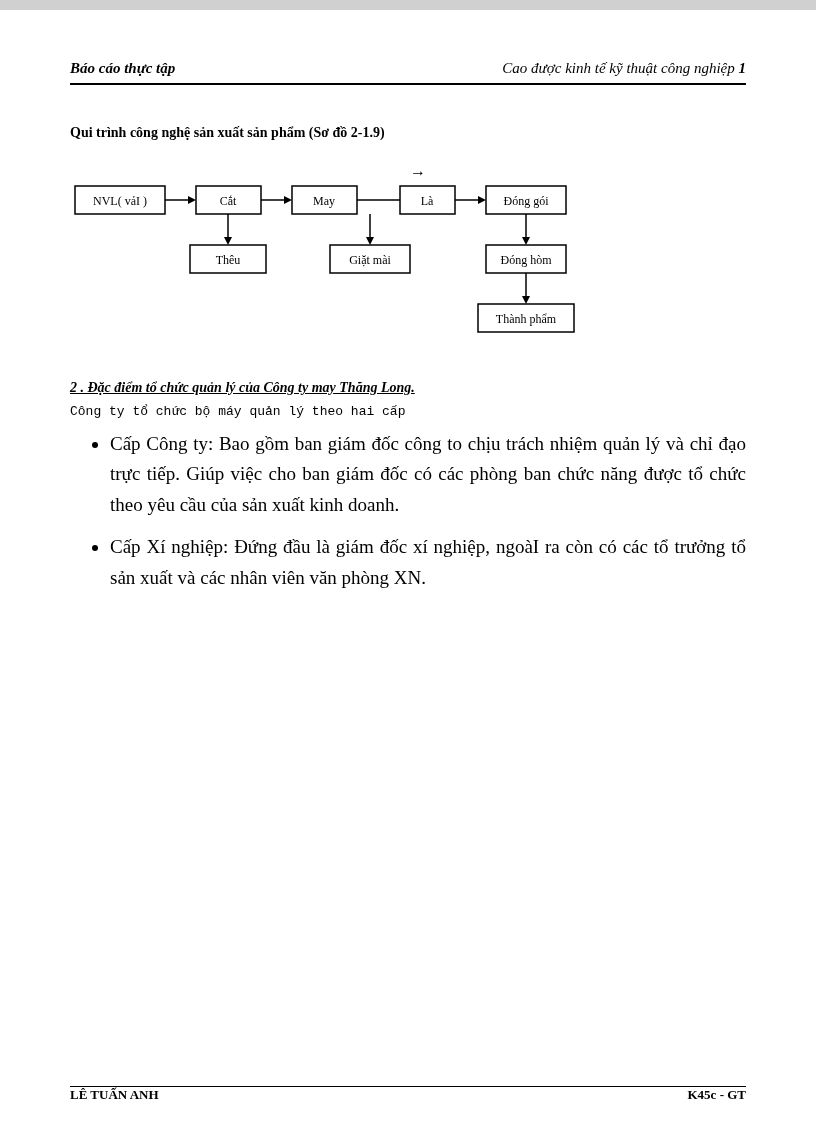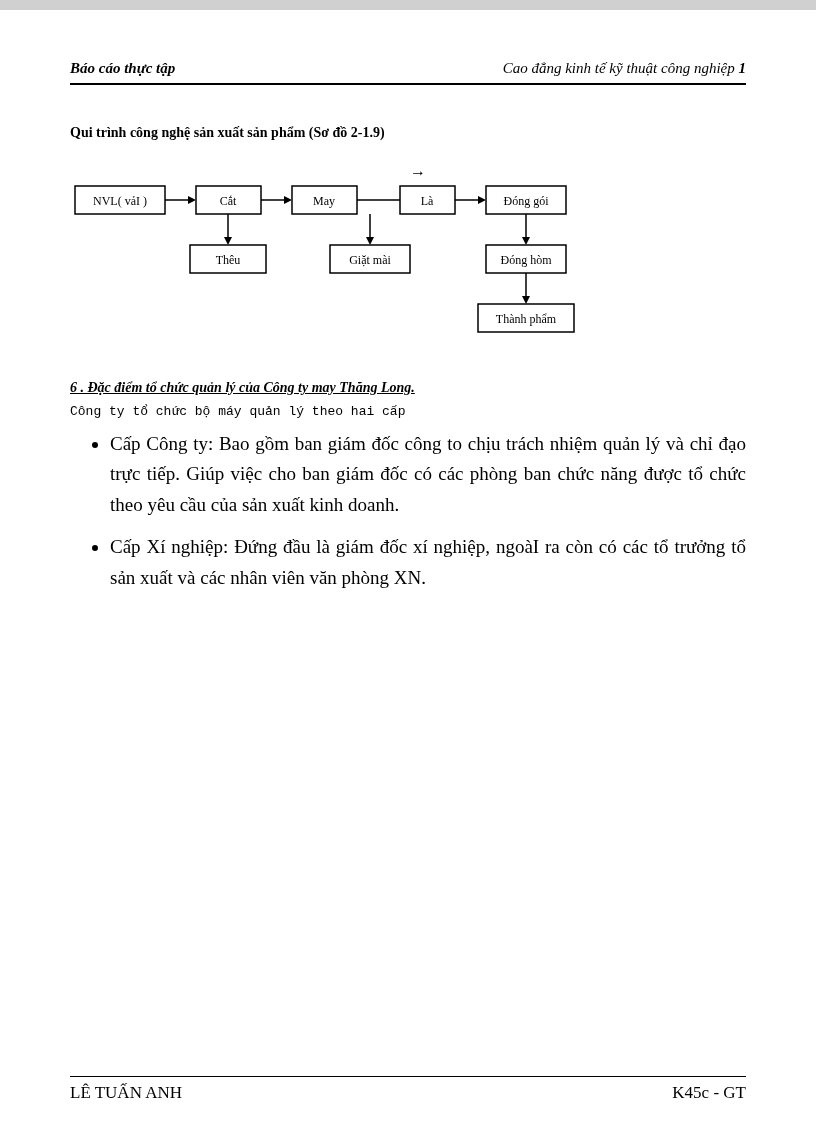--- a/index.html
+++ b/index.html
@@ -85,39 +85,39 @@
     }
 
     .footer {
       position: absolute;
       bottom: 30px;
       left: 70px;
       right: 70px;
       display: flex;
       justify-content: space-between;
       border-top: 1.5px solid #000;
-      padding-top: 6px;
-      font-size: 17px;
-      font-weight: normal;
+      padding-top: 0;
+      font-size: 13px;
+      font-weight: bold;
     }
 
     
     .diagram-svg-container {
       margin: 0 0 20px 0;
     }
   </style>
 </head>
 <body>
 
 <div class="page">
 
   <div class="header">
     <span class="header-left">Báo cáo thực tập</span>
     <span class="header-right">
-      <span>Cao đẳng kinh tế kỹ thuật công nghiệp </span><em>1</em>
+      <span>Cao được kinh tế kỹ thuật công nghiệp </span><em>1</em>
     </span>
   </div>
 
   <div class="section-title">Qui trình công nghệ sản xuất sản phẩm (Sơ đồ 2-1.9)</div>
 
   <div class="diagram-svg-container">
     <svg width="676" height="195" xmlns="http://www.w3.org/2000/svg" style="font-family: 'Times New Roman', serif;">
 
       <text x="340" y="15" font-size="16">→</text>
 
@@ -167,21 +167,21 @@
 
       <line x1="456" y1="112" x2="456" y2="135" stroke="black" stroke-width="1.5"></line>
       <polygon points="452,135 456,143 460,135" fill="black"></polygon>
 
       <rect x="408" y="143" width="96" height="28" fill="white" stroke="black" stroke-width="1.5"></rect>
       <text x="456" y="162" text-anchor="middle" font-size="12">Thành phẩm</text>
     </svg>
   </div>
 
   <div>
-    <div class="section-3-title">6 . Đặc điểm tổ chức quản lý của Công ty may Thăng Long.</div>
+    <div class="section-3-title">2 . Đặc điểm tổ chức quản lý của Công ty may Thăng Long.</div>
     <div class="section-3-intro">Công ty tổ chức bộ máy quản lý theo hai cấp</div>
     <ul class="bullet-list">
       <li>Cấp Công ty: Bao gồm ban giám đốc công to chịu trách nhiệm quản lý và chỉ đạo trực tiếp. Giúp việc cho ban giám đốc có các phòng ban chức năng được tổ chức theo yêu cầu của sản xuất kinh doanh.</li>
       <li>Cấp Xí nghiệp: Đứng đầu là giám đốc xí nghiệp, ngoàI ra còn có các tổ trưởng tổ sản xuất và các nhân viên văn phòng XN.</li>
     </ul>
   </div>
 
   <div class="footer">
     <span>LÊ TUẤN ANH</span>
     <span>K45c - GT</span>

